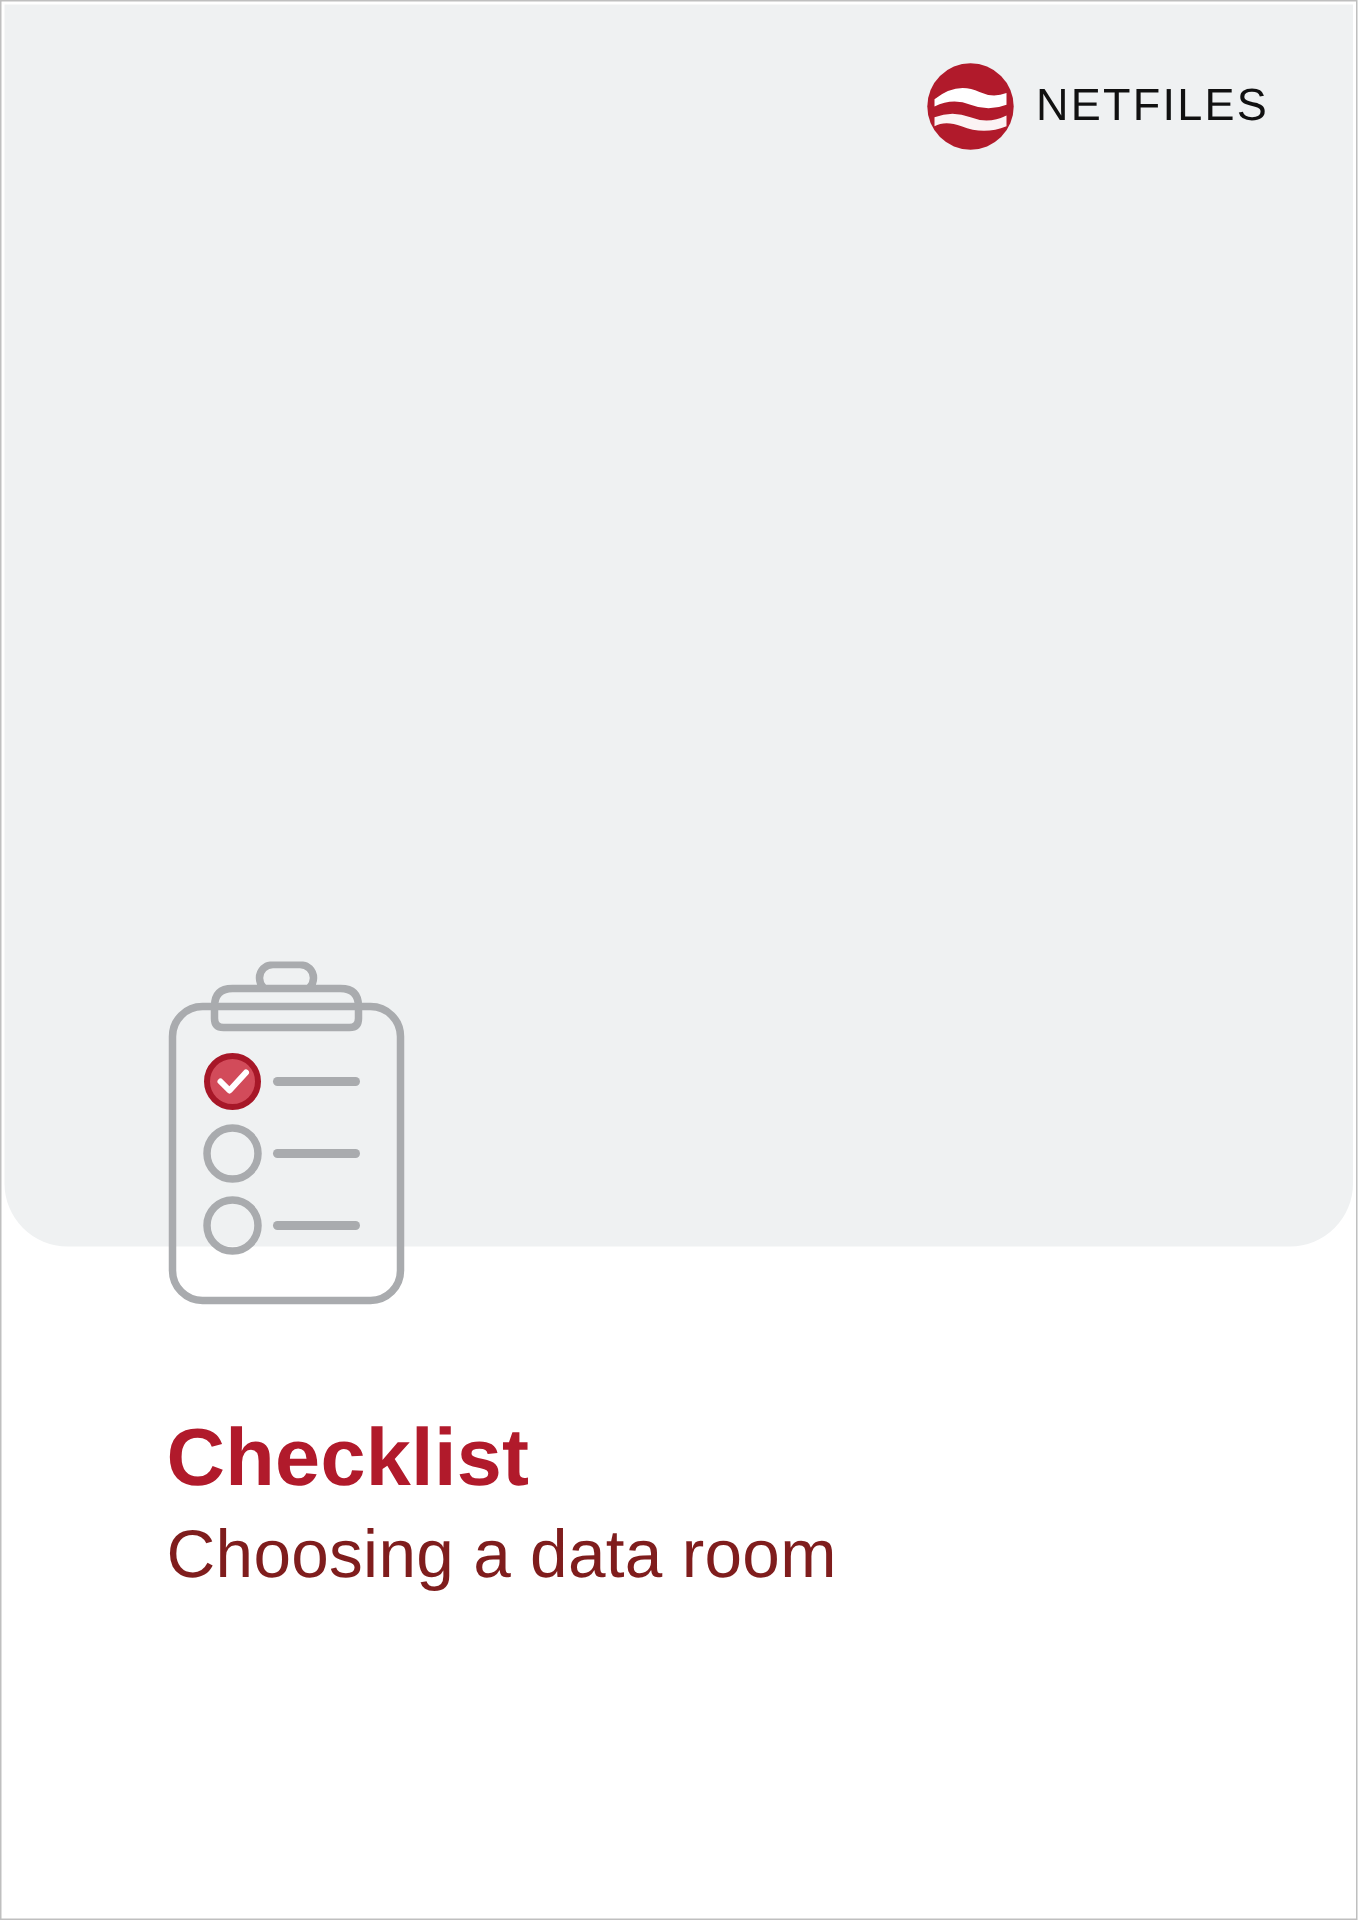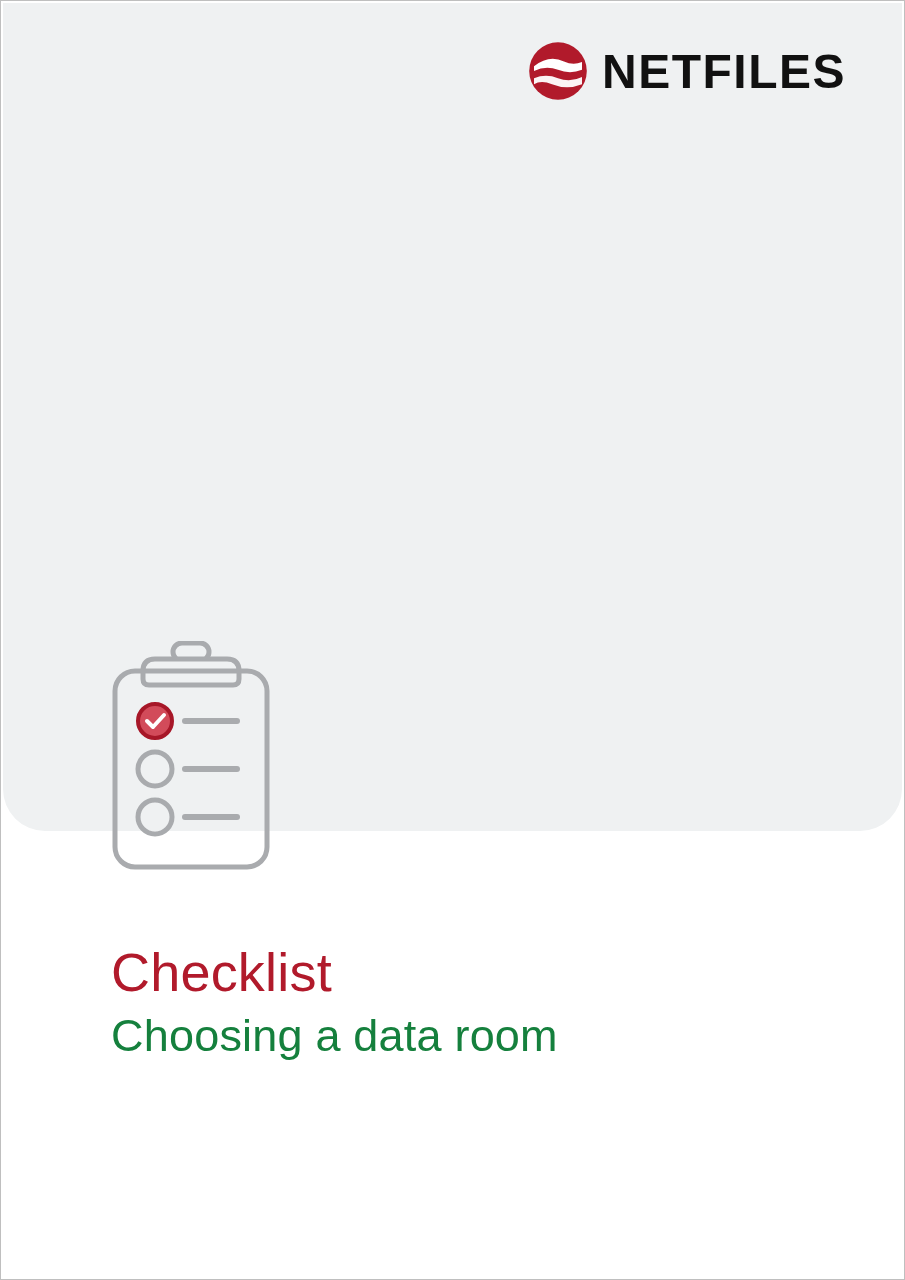--- a/index.html
+++ b/index.html
@@ -34,51 +34,51 @@
     display: flex;
     align-items: center;
     gap: 14px;
   }
   .logo-mark {
     width: 60px;
     height: 60px;
     display: block;
   }
   .logo-text {
-    font-size: 48px;
-    font-weight: 700;
+    font-size: 30px;
+    font-weight: 400;
     letter-spacing: 1.5px;
     color: #111;
     font-family: Arial, Helvetica, sans-serif;
   }
   .clipboard-icon {
     position: absolute;
     top: 640px;
     left: 110px;
     width: 160px;
     height: 230px;
     display: block;
   }
   .title-block {
     position: absolute;
     top: 940px;
     left: 110px;
     right: 60px;
   }
   .title-main {
     font-size: 54px;
-    font-weight: 400;
+    font-weight: 700;
     color: #b11a2b;
     letter-spacing: 0.2px;
     margin-bottom: 6px;
   }
   .title-sub {
     font-size: 45px;
     font-weight: 300;
-    color: #15803d;
+    color: #7f1d1d;
     line-height: 1.22;
     letter-spacing: 0.2px;
   }
 </style>
 </head>
 <body>
 
 <div class="page">
 
   <div class="hero-panel"></div>

